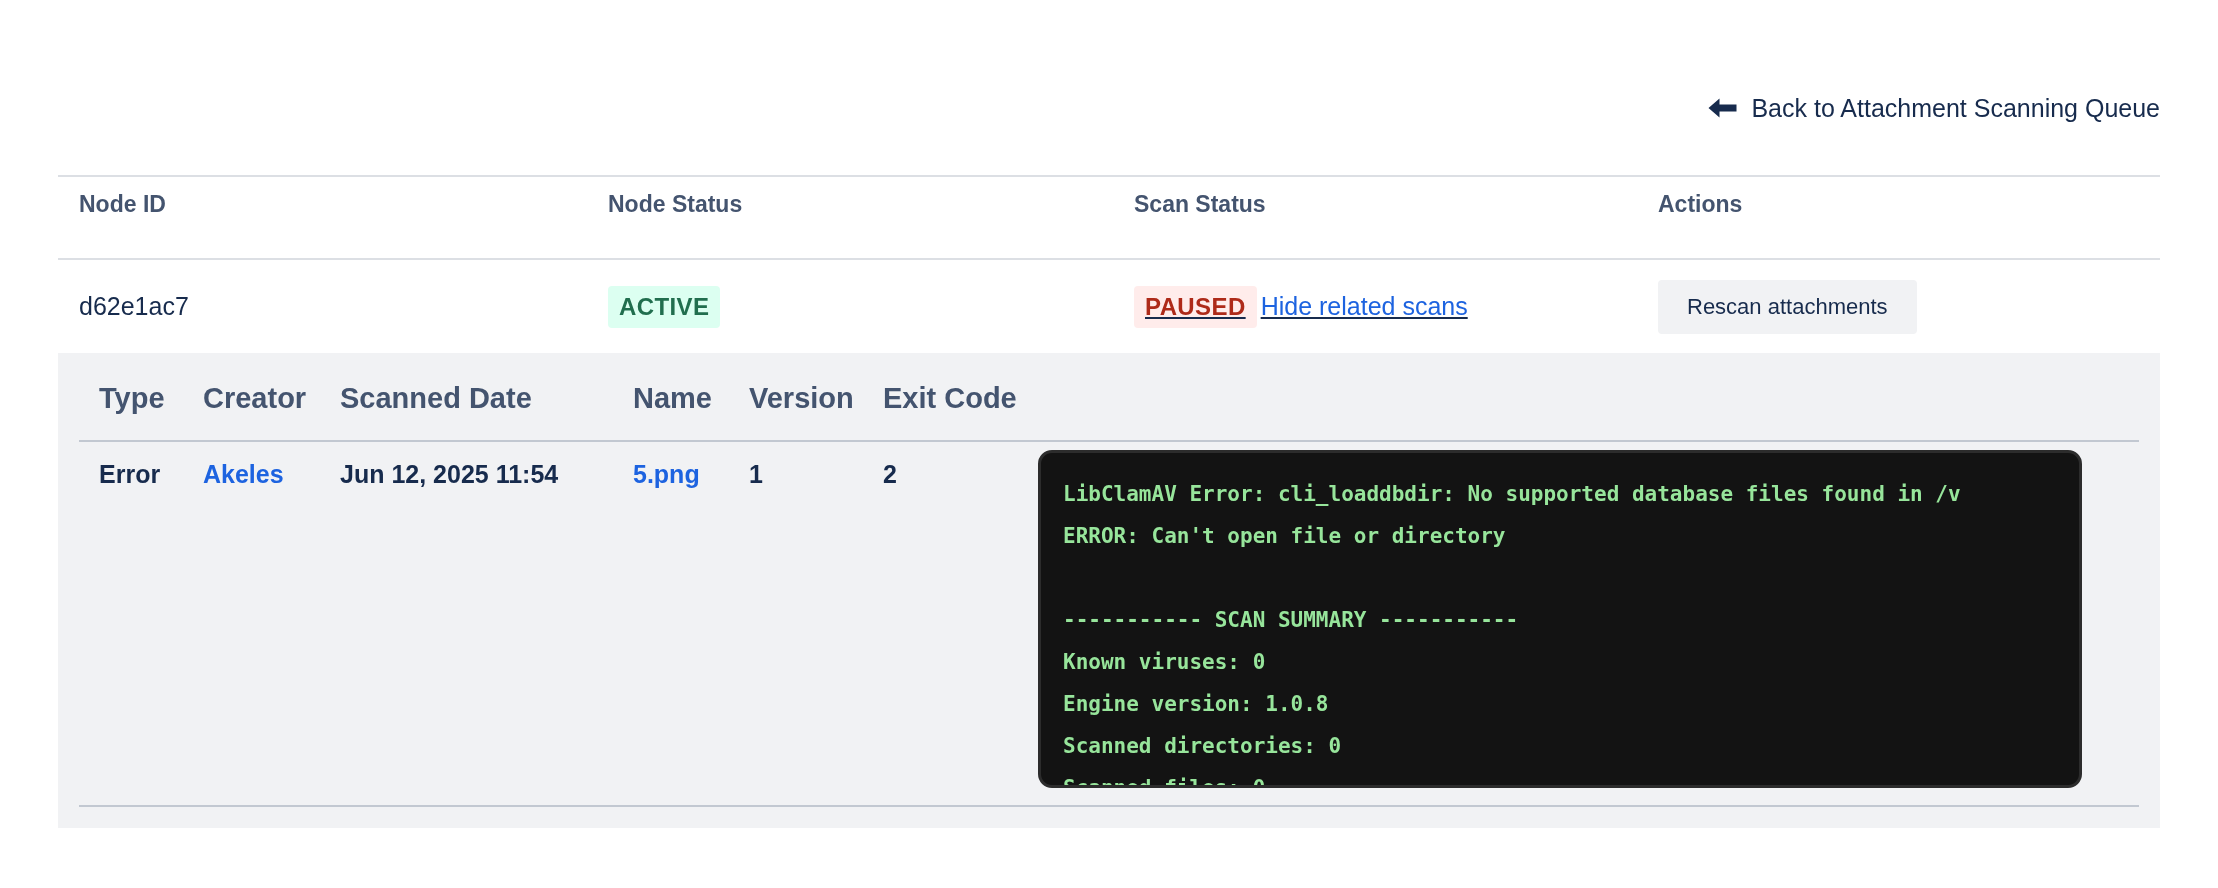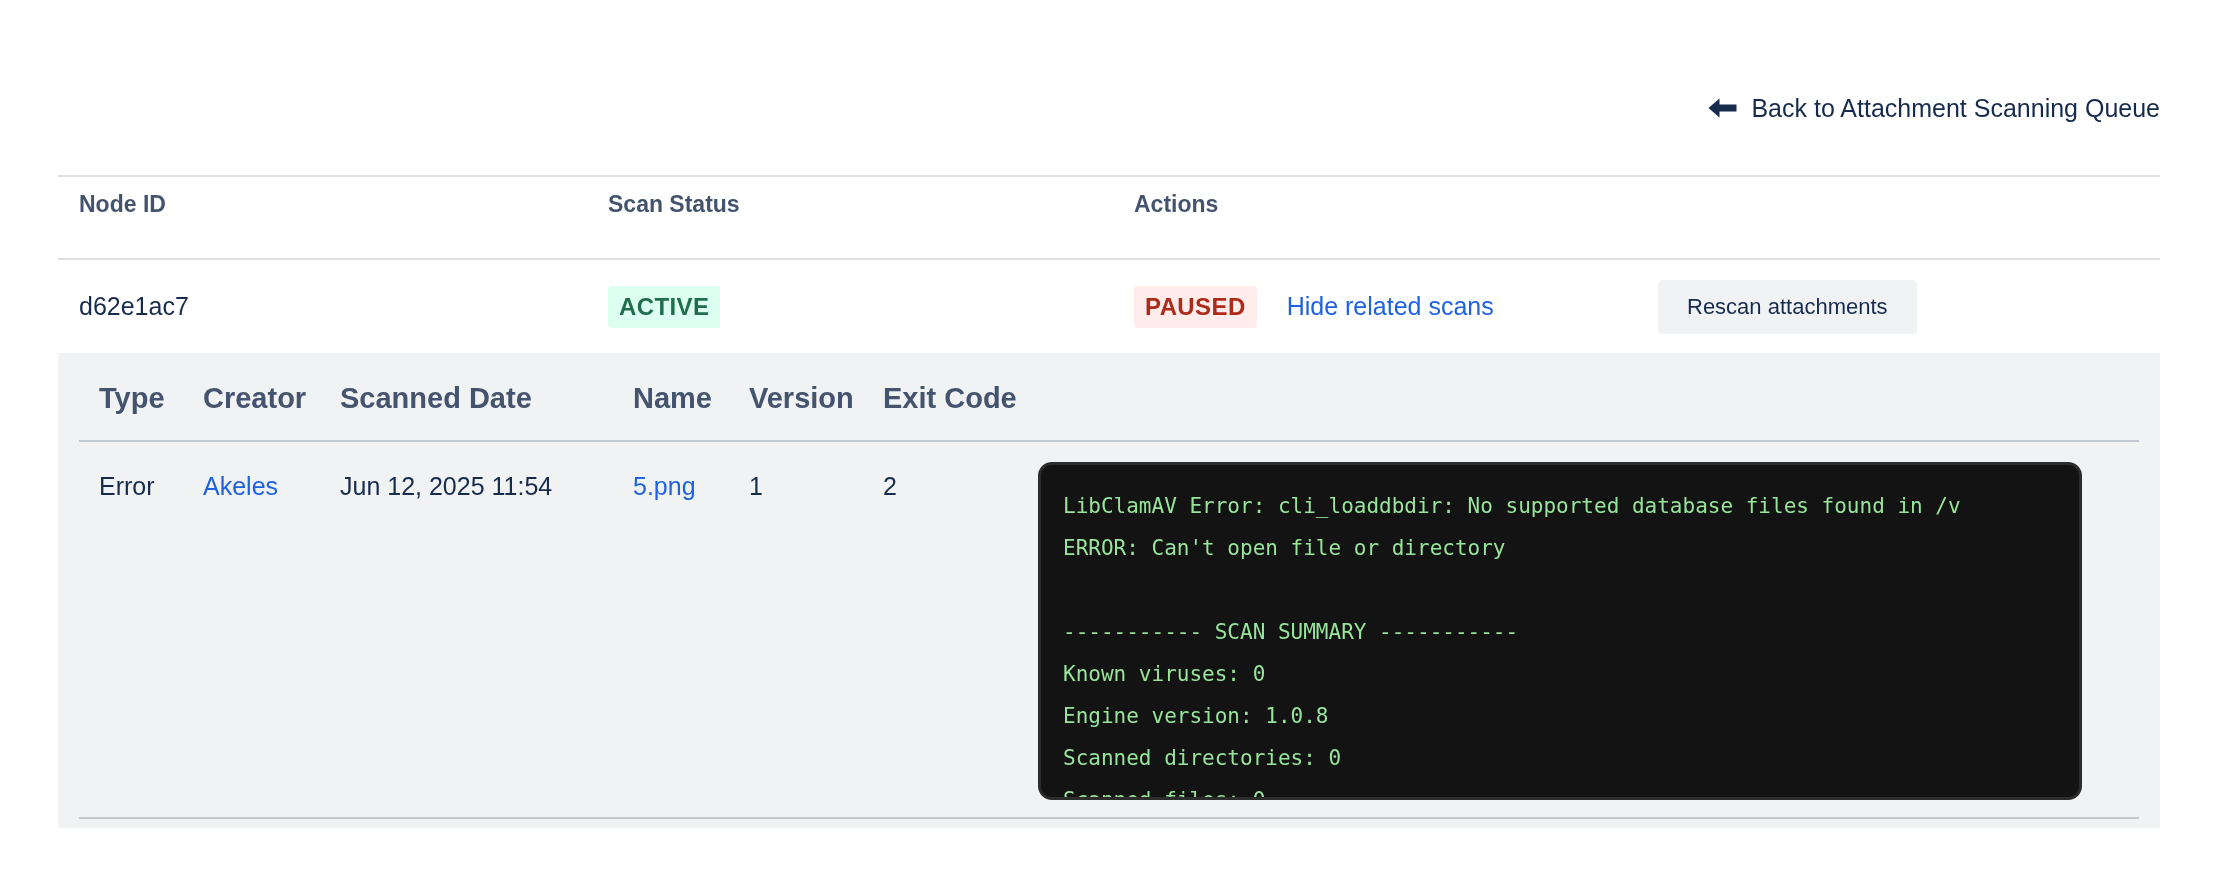--- a/index.html
+++ b/index.html
@@ -64,21 +64,21 @@
     display: inline-block;
     padding: 7px 11px;
     border-radius: 4px;
     font-size: 24px;
     font-weight: 700;
     letter-spacing: 0.4px;
   }
   .badge-active { background: var(--active-bg, #DCFFF1); color: var(--active-text, #216E4E); }
   .badge-paused { background: var(--paused-bg, #FFECEB); color: var(--paused-text, #AE2A19); }
 
-  .scan-status-cell { display: flex; align-items: center; gap: 30px; }
+  .scan-status-cell { display: flex; align-items: center; gap: 4px; text-decoration: underline; }
   .text-link {
     color: var(--link-blue, #1D63E0);
     text-decoration: none;
     cursor: pointer;
   }
   .btn {
     display: inline-block;
     background: var(--button-bg, #F1F2F4);
     color: var(--text-dark, #172B4D);
     border: none;
@@ -105,21 +105,21 @@
     padding-bottom: 25px;
     border-bottom: 2px solid var(--line-dark, #C2C8D1);
   }
   .s-head .cell {
     font-size: 29px;
     font-weight: 700;
     color: var(--text-subtle, #44546F);
     padding-left: 20px;
     white-space: nowrap;
   }
-  .s-body { padding-top: 20px; }
+  .s-body { padding-top: 8px; font-weight: bold; }
   .s-body .cell { padding-left: 20px; font-size: 25px; padding-top: 10px; white-space: nowrap; }
   .s-body .cell.output-cell { padding-top: 0; }
 
   .terminal {
     width: 1044px;
     height: 338px;
     background: var(--terminal-bg, #131313);
     border: 3px solid #2C2C2C;
     border-radius: 14px;
     padding: 20px 22px;
@@ -150,20 +150,21 @@
           <path d="M12.5 1.5 L1.5 11 L12.5 20.5 L12.5 14.5 L29.5 14.5 L29.5 7.5 L12.5 7.5 Z" fill="#172B4D"></path>
         </svg>
       </span>
       <span>Back to Attachment Scanning Queue</span>
     </a>
   </div>
 
   <div class="nodes-table">
     <div class="t-row t-head">
       <div class="cell">Node ID</div>
+      <div class="cell">Node Status</div>
       <div class="cell">Scan Status</div>
       <div class="cell">Actions</div>
     </div>
 
     <div class="t-row t-body">
       <div class="cell">d62e1ac7</div>
       <div class="cell">
         <span class="badge badge-active">ACTIVE</span>
       </div>
       <div class="cell scan-status-cell">

